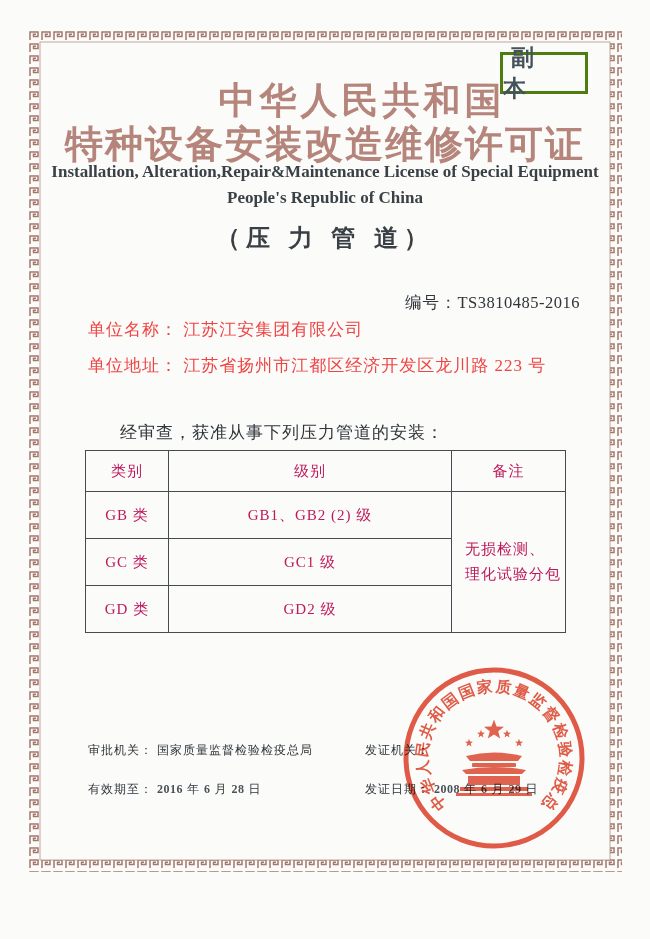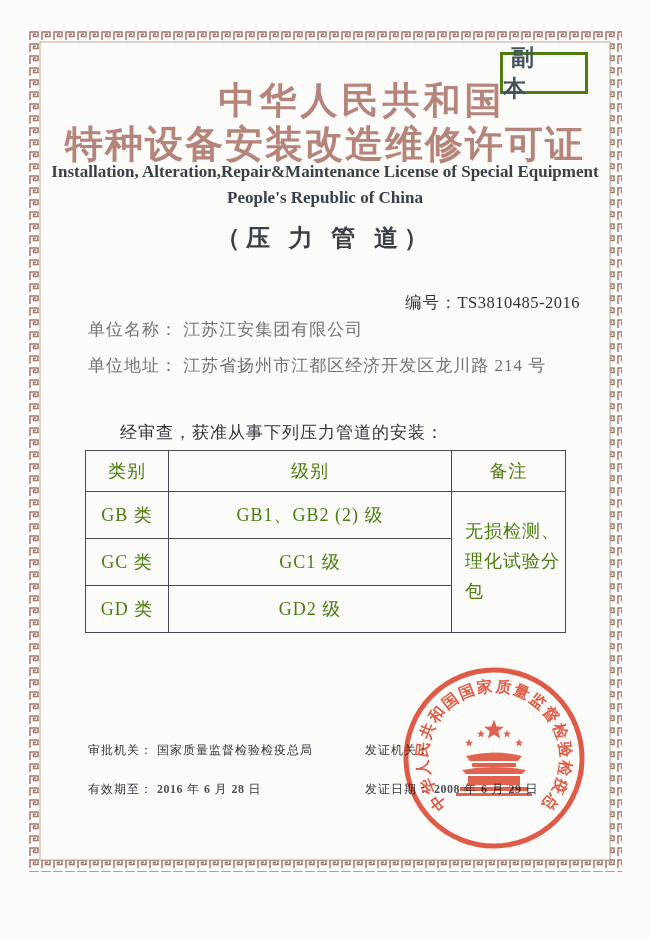--- a/index.html
+++ b/index.html
@@ -40,31 +40,31 @@
   .en2{top:188px;}
   .scope{
     left:0;top:222px;width:650px;text-align:center;
     font-family:"Liberation Sans",sans-serif;
     font-size:24px;font-weight:bold;color:#393f45;letter-spacing:6px;
   }
   .serial{
     top:256px;right:70px;
     font-size:16.5px;color:#2f353a;letter-spacing:1px;margin-top:36px;
   }
-  .info-row{left:88px;font-size:17px;color:#737373;letter-spacing:1px;}
+  .info-row{left:88px;font-size:17px;color:#ef4444;letter-spacing:1px;}
   .info-name{top:318px;}
   .info-addr{top:354px;}
   .approval{left:120px;top:421px;font-size:17px;color:#2f353a;letter-spacing:1px;}
   table.scope-table{
     position:absolute;left:85px;top:450px;width:480px;
     border-collapse:collapse;table-layout:fixed;
   }
   .scope-table th,.scope-table td{
     border:1.6px solid #454b51;
-    font-weight:normal;font-size:18px;color:#4d7c0f;
+    font-weight:normal;font-size:15px;color:#be185d;
     text-align:center;padding:0;letter-spacing:1px;
   }
   .scope-table th{height:40px;}
   .scope-table td{height:46px;}
   .col-cat{width:83px;}
   .col-grade{width:283px;}
   .col-remark{width:114px;}
   td.remark-cell{text-align:left;padding-left:13px;line-height:1.65;}
   .footer-row{font-size:12px;color:#2f353a;letter-spacing:1px;}
   .fr-label{color:#2f353a;}
@@ -116,21 +116,21 @@
   <div class="abs serial">
     <span>编号：</span><span class="num" style="color:#2f353a;font-family:'Liberation Serif',serif;font-weight:normal;">TS3810485-2016</span>
   </div>
 
   <div class="abs info-row info-name">
     <span>单位名称：</span>
     <span>江苏江安集团有限公司</span>
   </div>
   <div class="abs info-row info-addr">
     <span>单位地址：</span>
-    <span>江苏省扬州市江都区经济开发区龙川路 214 号</span>
+    <span>江苏省扬州市江都区经济开发区龙川路 223 号</span>
   </div>
 
   <div class="abs approval">经审查，获准从事下列压力管道的安装：</div>
 
   <table class="scope-table">
     <colgroup>
       <col class="col-cat">
         <col class="col-grade">
         <col class="col-remark">
     </colgroup>

